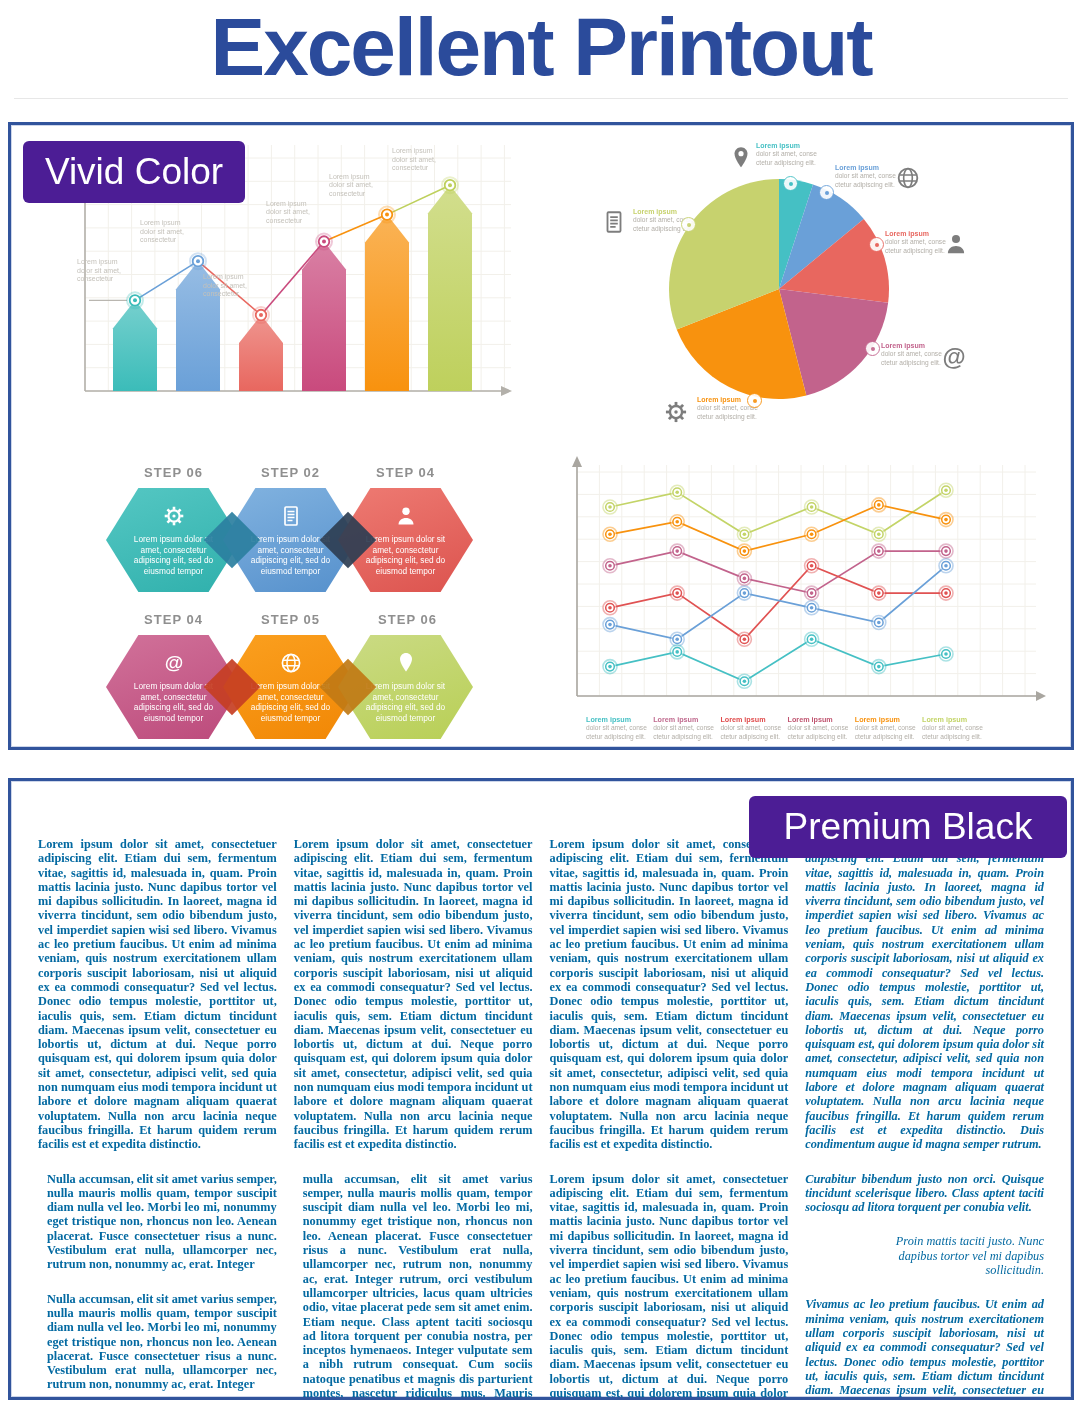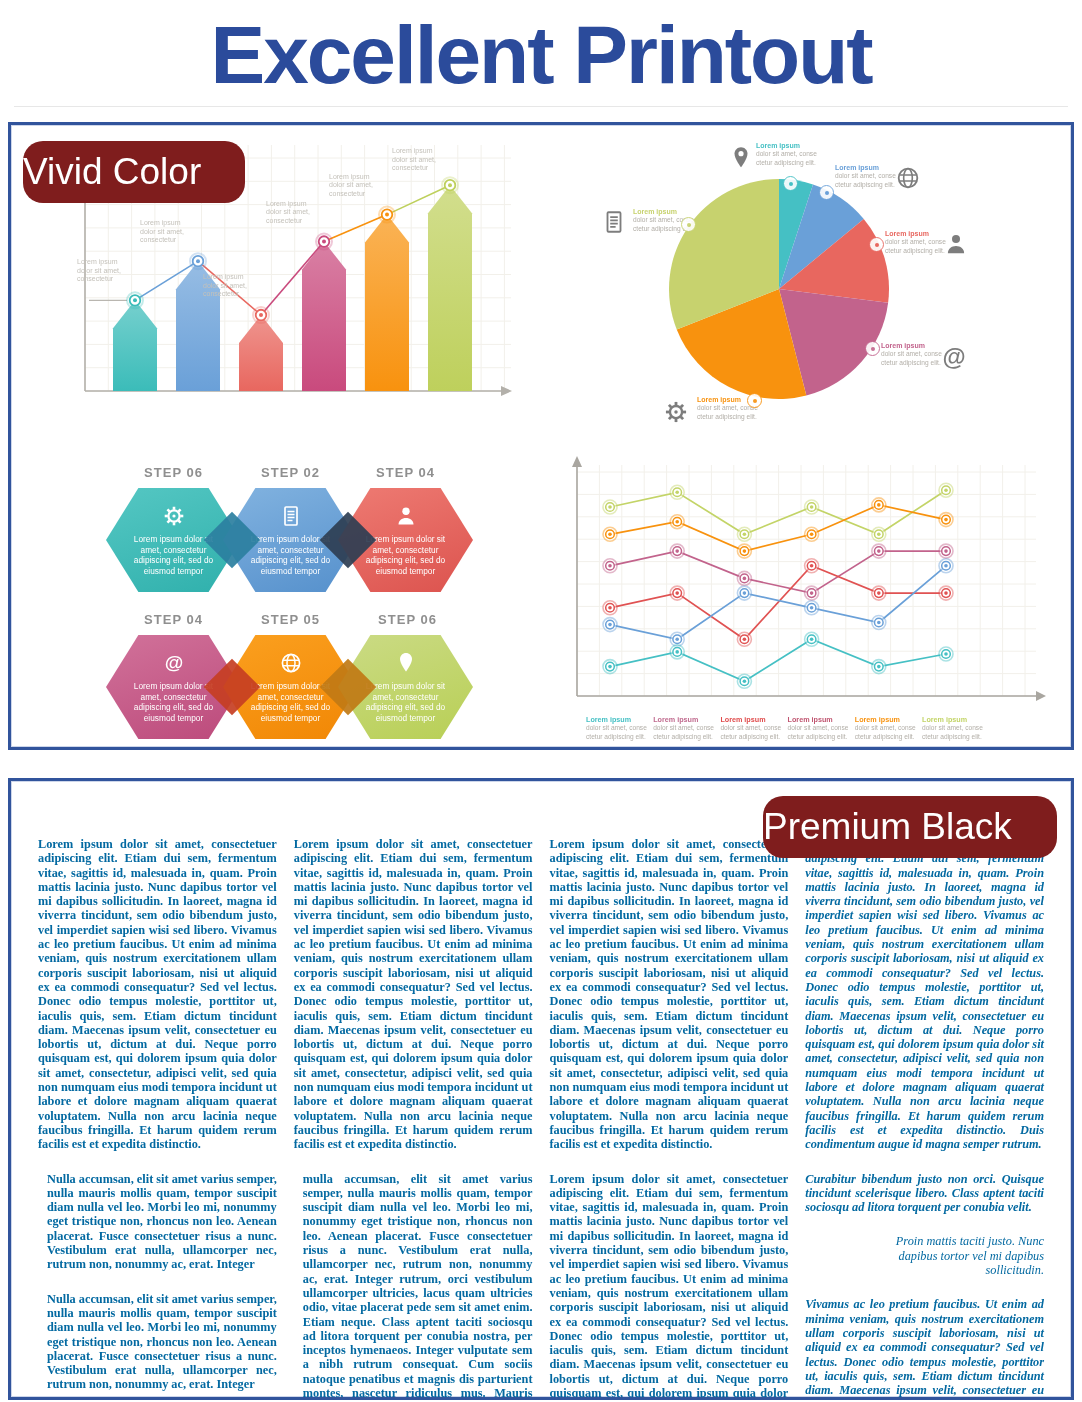--- a/index.html
+++ b/index.html
@@ -1,24 +1,24 @@
 <!DOCTYPE html>
 <html><head>
 <meta charset="utf-8">
 <style>
   html,body{margin:0;padding:0;background:#fff;}
   body{width:1082px;height:1402px;position:relative;font-family:"Liberation Sans",sans-serif;overflow:hidden;}
-  .page-title{width:100%;text-align:center;font-size:82px;font-weight:bold;color:#2b4b9b;letter-spacing:-2px;margin:0;padding-top:12px;line-height:1.05;}
+  .page-title{width:100%;text-align:center;font-size:82px;font-weight:bold;color:#2b4b9b;letter-spacing:-2px;margin:0;padding-top:4px;line-height:1.05;}
   .title-divider{border-top:1px solid #e7e7e7;margin:8px 14px 0 14px;}
   .panel{position:absolute;left:8px;width:1060px;background:#fff;border:3px solid #31549c;box-shadow:inset 0 0 0 1px #cdd6ea;}
   #panel-color{top:122px;height:622px;}
   #panel-black{top:778px;height:616px;overflow:hidden;}
-  .badge{position:absolute;background:#7f1d1d;color:#fff;border-radius:20px;text-align:left;font-size:37px;line-height:62px;height:62px;z-index:30;}
+  .badge{position:absolute;background:#4c1d95;color:#fff;border-radius:6px;text-align:center;font-size:37px;line-height:62px;height:62px;z-index:30;}
   #badge-color{left:12px;top:16px;width:222px;}
-  #badge-black{right:14px;top:15px;width:294px;}
+  #badge-black{right:4px;top:15px;width:318px;}
   
   .abs{position:absolute;}
   .pie-callout-title{font-size:7px;font-weight:bold;line-height:9px;}
   .tiny-gray{font-size:6.6px;color:#b3afa8;line-height:8.5px;}
   .xlab-title{font-size:7.2px;font-weight:bold;line-height:9px;}
   
   .hex{position:absolute;width:135px;height:104px;clip-path:polygon(24% 0,76% 0,100% 50%,76% 100%,24% 100%,0 50%);display:flex;flex-direction:column;align-items:center;justify-content:center;color:#fff;}
   .hex-text{width:94px;font-size:8.3px;line-height:10.5px;text-align:center;margin-top:4px;}
   .step-label{position:absolute;width:135px;text-align:center;font-size:13px;font-weight:bold;color:#8f8f8f;letter-spacing:1px;}
   .diamond{position:absolute;width:40px;height:40px;transform:rotate(45deg);z-index:5;}

